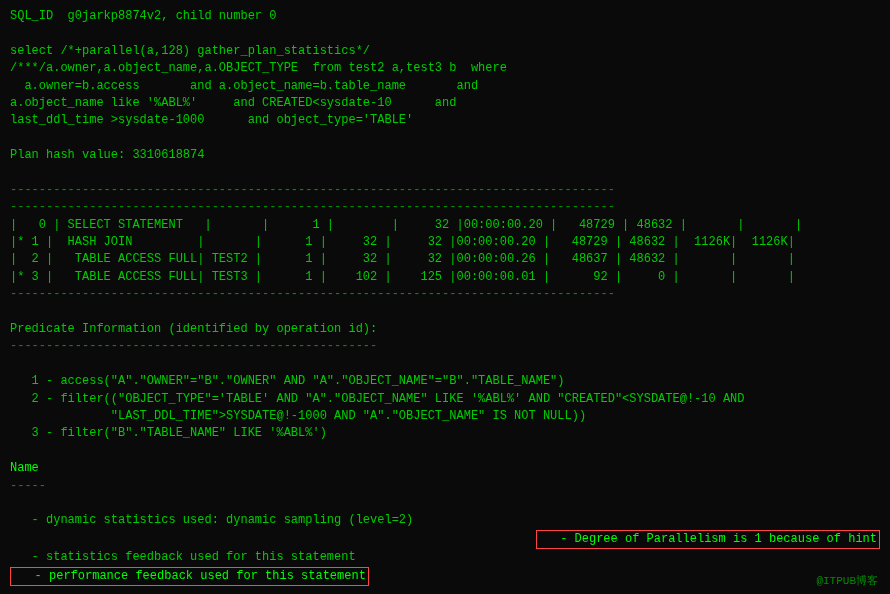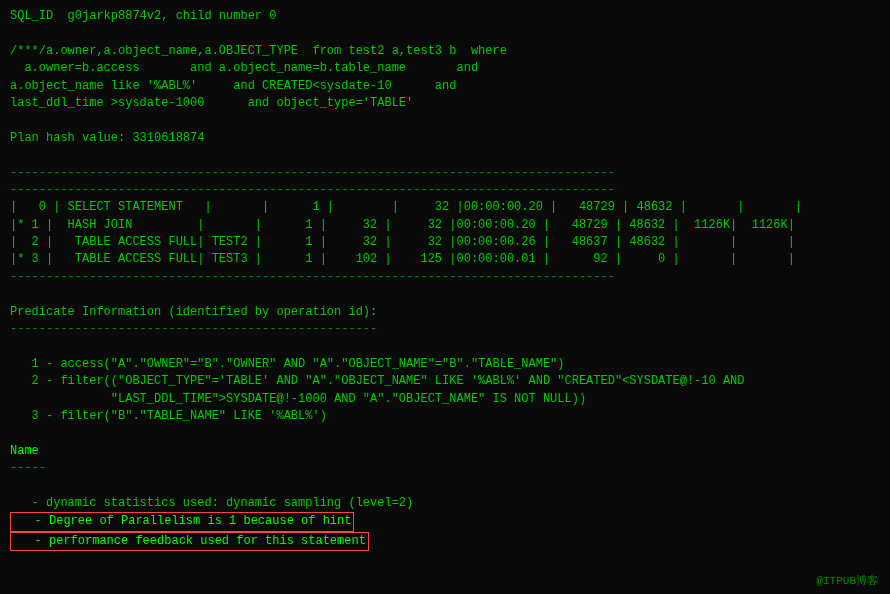--- a/index.html
+++ b/index.html
@@ -53,20 +53,21 @@
       color: #009900;
     }
   </style>
 </head>
 <body>
 
 <div class="terminal">
   <div id="lines-container">
       <div class="line">SQL_ID  g0jarkp8874v2, child number 0</div>
       <div style="line-height: 1.45; height: 1.45em;">&nbsp;</div>
+      <div class="line">select /*+parallel(a,128) gather_plan_statistics*/</div>
       <div class="line">/***/a.owner,a.object_name,a.OBJECT_TYPE  from test2 a,test3 b  where</div>
       <div class="line">  a.owner=b.access       and a.object_name=b.table_name       and</div>
       <div class="line">a.object_name like '%ABL%'     and CREATED&lt;sysdate-10      and</div>
       <div class="line">last_ddl_time &gt;sysdate-1000      and object_type='TABLE'</div>
       <div style="line-height: 1.45; height: 1.45em;">&nbsp;</div>
       <div class="line">Plan hash value: 3310618874</div>
       <div style="line-height: 1.45; height: 1.45em;">&nbsp;</div>
       <div class="separator">------------------------------------------------------------------------------------</div>
       <div class="separator">------------------------------------------------------------------------------------</div>
       <div class="line">|   0 | SELECT STATEMENT   |       |      1 |        |     32 |00:00:00.20 |   48729 | 48632 |       |       |</div>
@@ -80,17 +81,18 @@
       <div style="line-height: 1.45; height: 1.45em;">&nbsp;</div>
       <div class="line">   1 - access("A"."OWNER"="B"."OWNER" AND "A"."OBJECT_NAME"="B"."TABLE_NAME")</div>
       <div class="line">   2 - filter(("OBJECT_TYPE"='TABLE' AND "A"."OBJECT_NAME" LIKE '%ABL%' AND "CREATED"&lt;SYSDATE@!-10 AND</div>
       <div class="line">              "LAST_DDL_TIME"&gt;SYSDATE@!-1000 AND "A"."OBJECT_NAME" IS NOT NULL))</div>
       <div class="line">   3 - filter("B"."TABLE_NAME" LIKE '%ABL%')</div>
       <div style="line-height: 1.45; height: 1.45em;">&nbsp;</div>
       <div class="line-bright">Name</div>
       <div class="separator">-----</div>
       <div style="line-height: 1.45; height: 1.45em;">&nbsp;</div>
       <div class="line">   - dynamic statistics used: dynamic sampling (level=2)</div>
-      <div style="white-space: pre; line-height: 1.45; color: rgb(0, 255, 0);"><span class="highlighted-box">   - Degree of Parallelism is 1 because of hint</span></div>
+      <div style="white-space: pre; line-height: 1.45; color: rgb(0, 255, 0); text-align: right;"><span class="highlighted-box">   - Degree of Parallelism is 1 because of hint</span></div>
+      <div class="line">   - statistics feedback used for this statement</div>
       <div style="white-space: pre; line-height: 1.45; color: rgb(0, 255, 0);"><span class="highlighted-box">   - performance feedback used for this statement</span></div>
     </div>
   <div class="watermark">@ITPUB博客</div>
 </div>
 
 </body></html>

